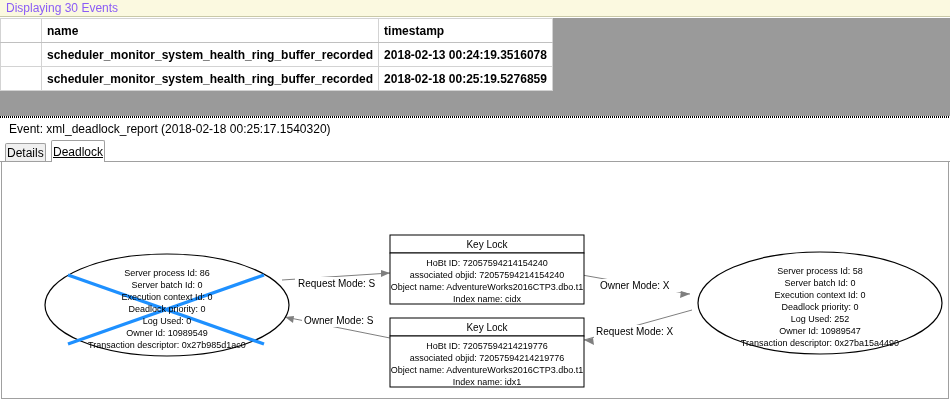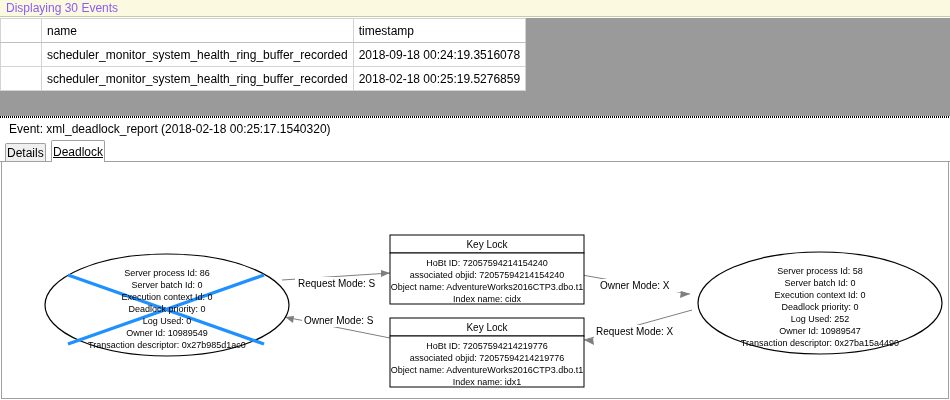--- a/index.html
+++ b/index.html
@@ -14,21 +14,21 @@
   .events-panel{position:absolute;left:0;top:0;width:950px;height:118px;background:#fff;}
   .events-banner{
     position:absolute;left:0;top:0;width:950px;height:17px;
     background:#fbf9e0;border-bottom:1px solid #c9c9a8;
     display:flex;align-items:center;padding-left:6px;box-sizing:border-box;
     font-size:12px;color:#8b5cf6;
   }
   .grid{position:absolute;left:0;top:18px;width:950px;height:98px;background:#9a9a9a;}
   .grid-table{border-collapse:collapse;table-layout:fixed;background:#fff;}
   .grid-table td,.grid-table th{
-    border:1px solid #d3d3d3;height:23px;font-weight:normal;font-size:12px;
+    border:1px solid #d3d3d3;height:23px;font-weight:bold;font-size:12px;
     padding:0 5px;text-align:left;vertical-align:middle;background:#fff;
     white-space:nowrap;overflow:hidden;
   }
   .col-sel{width:30px;padding:0;text-align:center;}
   .col-name{width:272px;}
   .col-ts{width:155px;}
   .hdr td{background:#fff;border-bottom:1px solid #c0c0c0;}
   tr.selected td{background:#1e90ff;color:#fff;border-color:#1874cd;}
   tr.selected td.col-sel{background:#cfe4f7;color:#000;border-color:#d3d3d3;}
   tr.selected td.cell-text{outline:1px dotted #000;outline-offset:-2px;}
@@ -74,21 +74,21 @@
         <tbody>
           <tr class="hdr">
             <td class="col-sel"></td>
             <td class="col-name">name</td>
             <td class="col-ts">timestamp</td>
           </tr>
 
           <tr>
             <td class="col-sel"></td>
             <td class="col-name cell-text">scheduler_monitor_system_health_ring_buffer_recorded</td>
-            <td class="col-ts cell-text">2018-09-18 00:24:19.3516078</td>
+            <td class="col-ts cell-text">2018-02-13 00:24:19.3516078</td>
           </tr>
 
 
           <tr>
             <td class="col-sel"></td>
             <td class="col-name cell-text">scheduler_monitor_system_health_ring_buffer_recorded</td>
             <td class="col-ts cell-text">2018-02-18 00:25:19.5276859</td>
           </tr>
         </tbody>
       </table>

